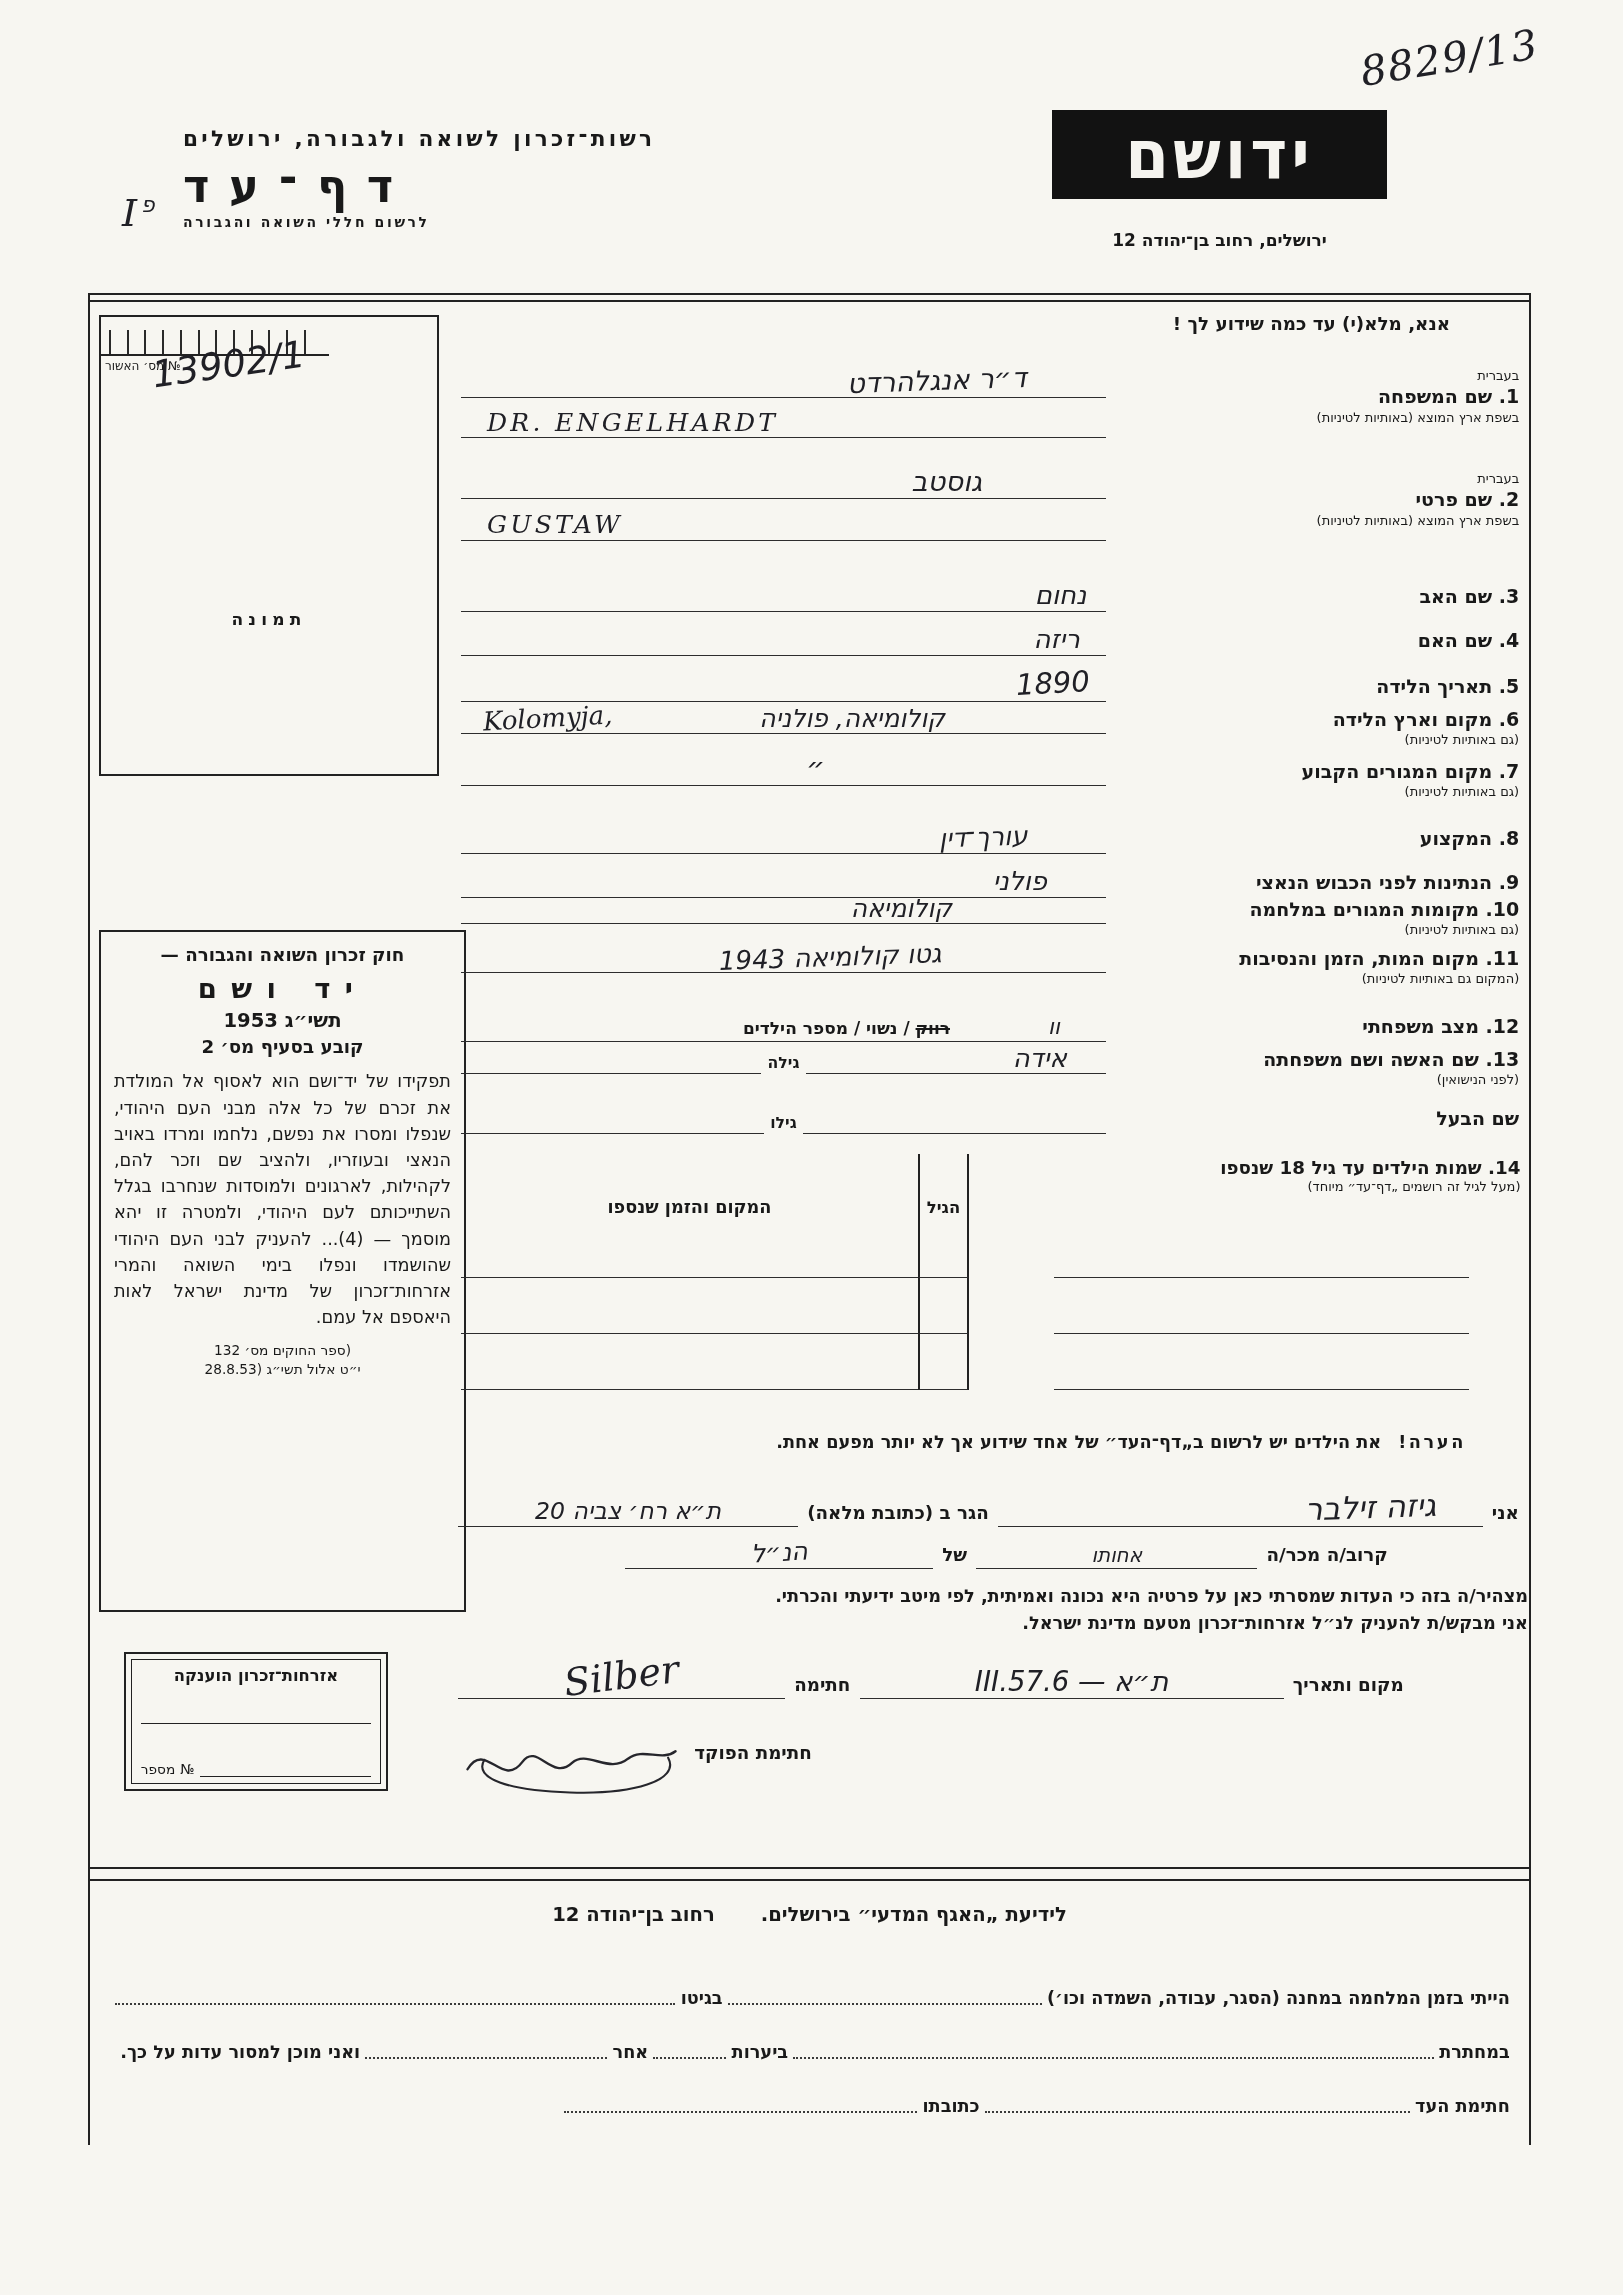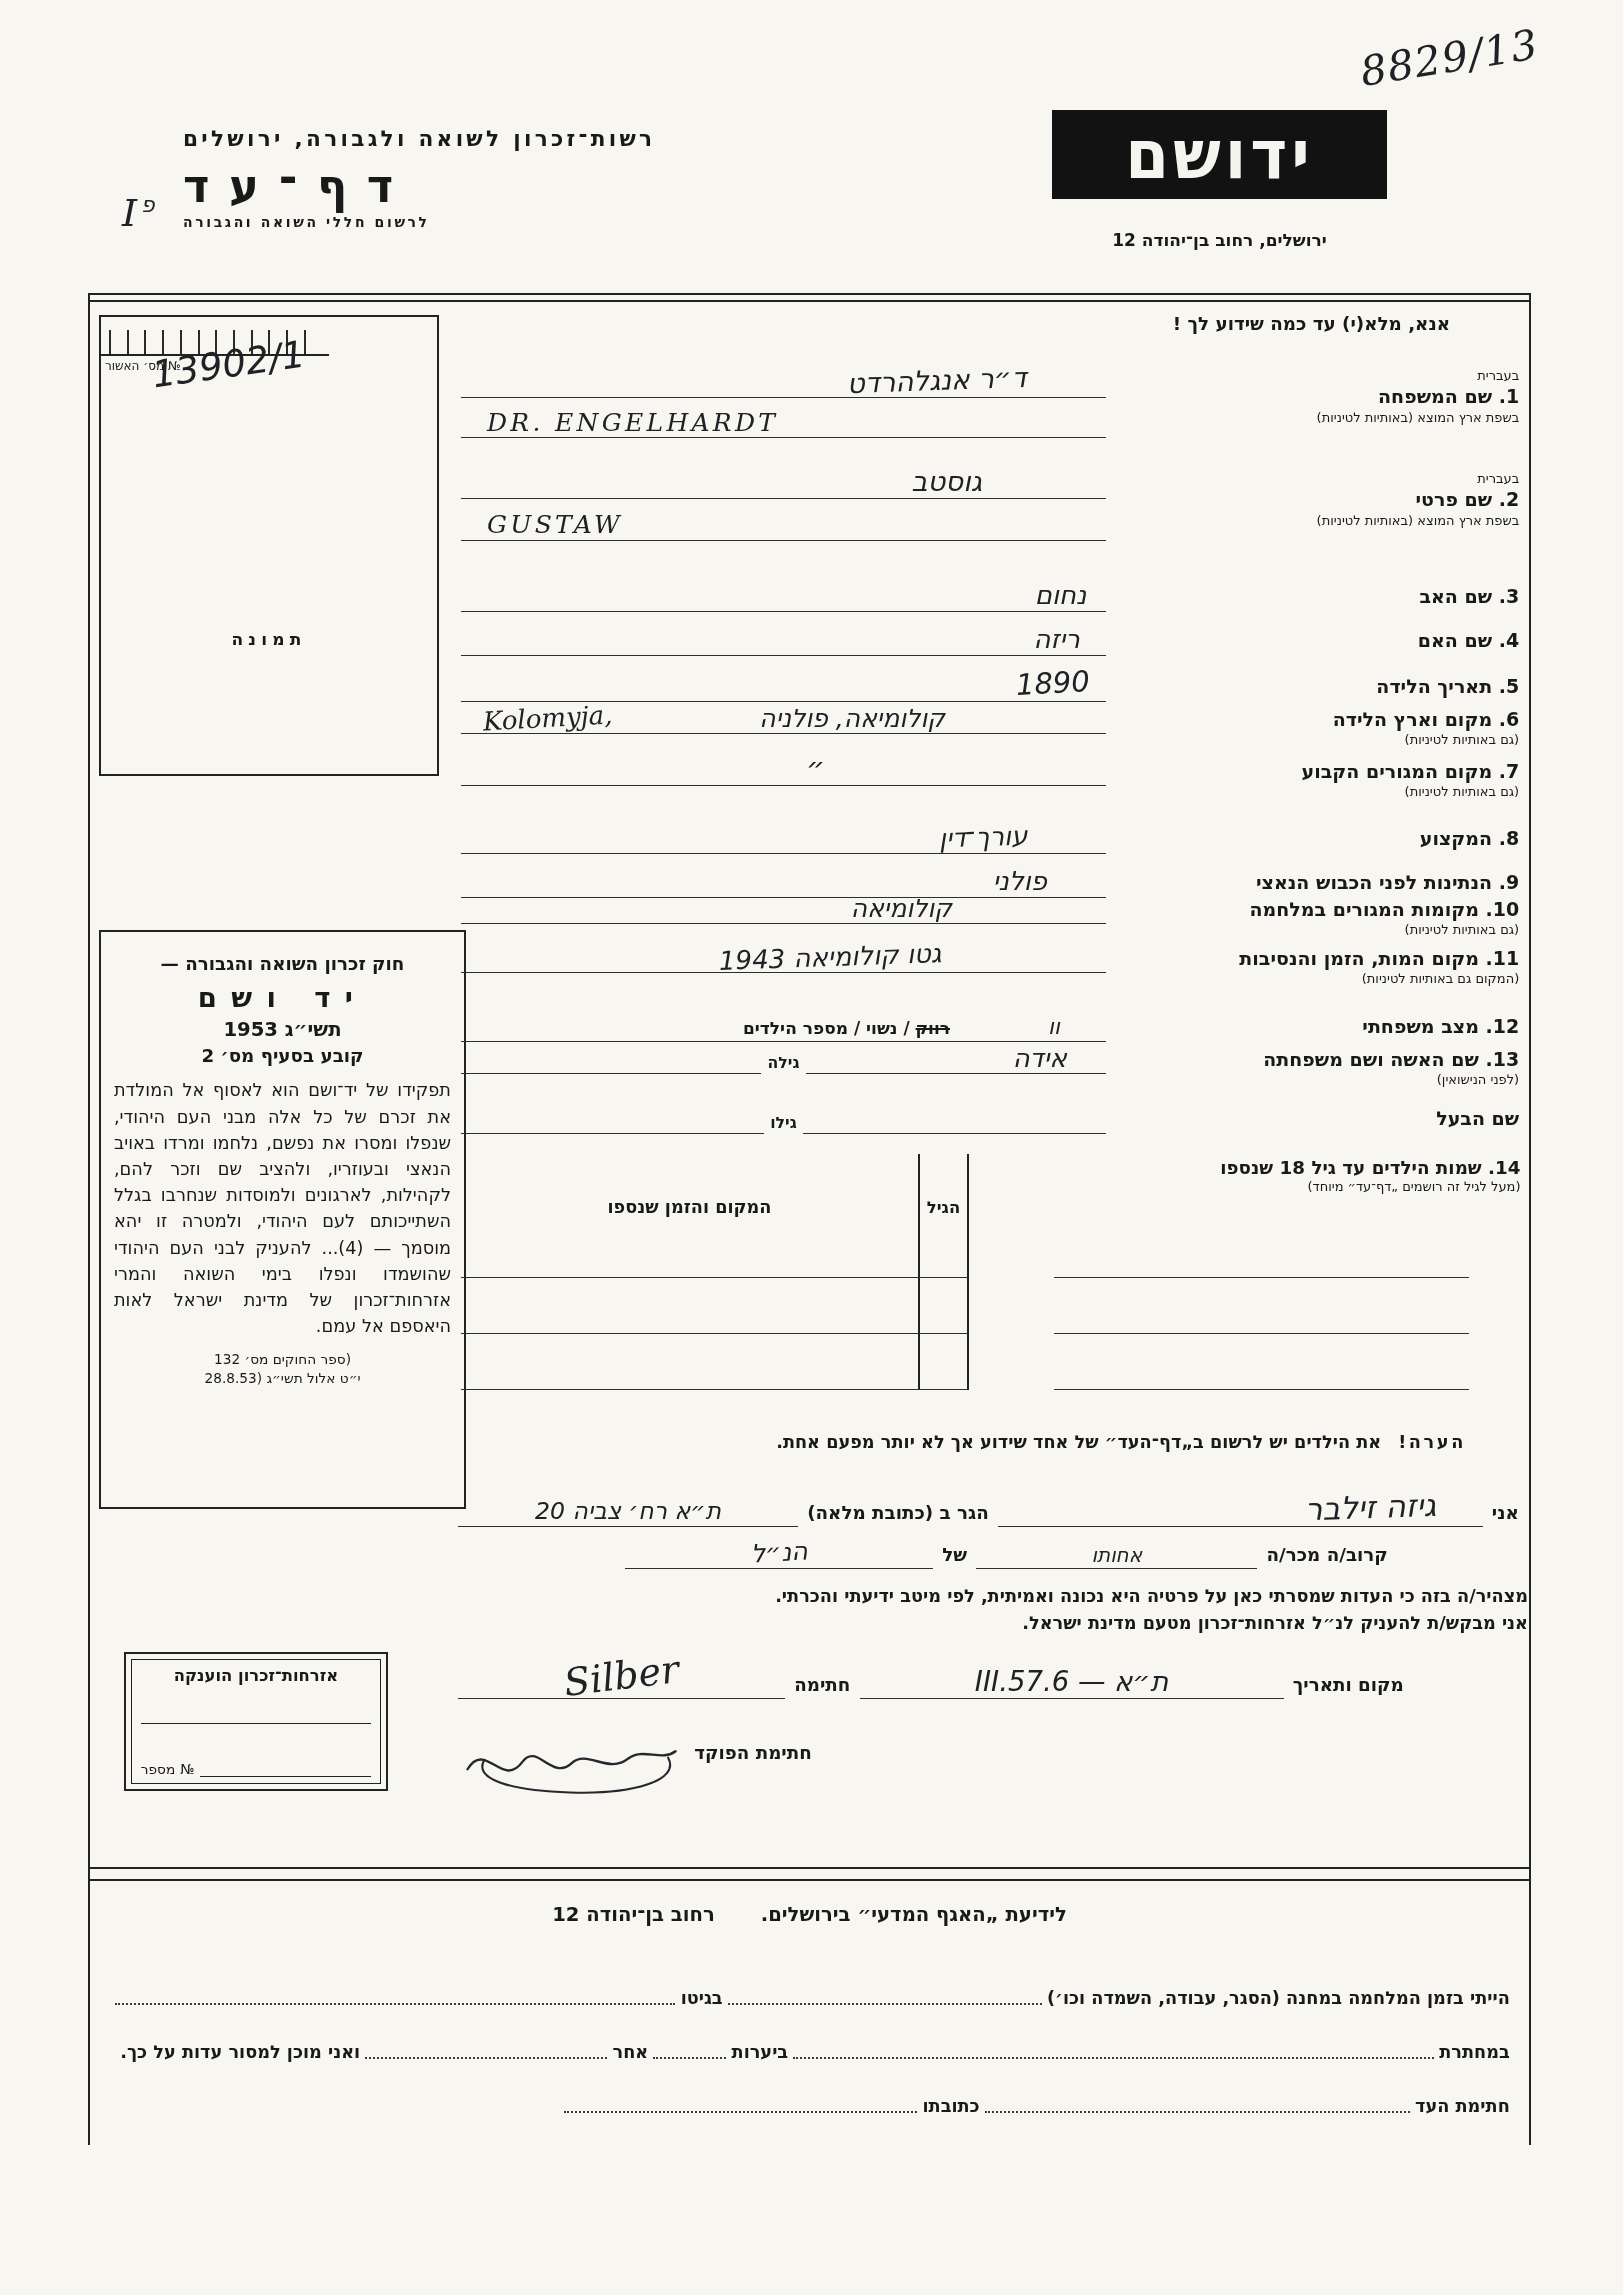--- a/index.html
+++ b/index.html
@@ -37,24 +37,24 @@
   .logo-address { left:1052px; top:230px; width:335px; text-align:center; font-size:17px; white-space:nowrap; }
   .instruction { right:173px; top:313px; font-size:18.3px; }
 
   
   .photo-box { left:99px; top:315px; width:340px; height:461px; border:2px solid #222; }
   .pb-ticks { position:absolute; left:7.9px; top:13px; width:203px; height:23.6px;
               background:repeating-linear-gradient(90deg,#2a2a2a 0 2px,transparent 2px 17.7px); }
   .pb-line  { position:absolute; left:0; top:37px; width:68%; border-bottom:2px solid #222; }
   .pb-certlabel { position:absolute; left:4px; top:42px; font-size:12px; direction:ltr; }
   .pb-certvalue { position:absolute; left:51px; top:29px; font-size:37px; transform:rotate(-8deg); }
-  .pb-photolabel { position:absolute; top:312px; width:100%; text-align:center; font-size:17px; letter-spacing:5.2px; }
-
-  
-  .law-box { left:99px; top:930px; width:367px; height:579px; border:2px solid #222; padding:21px 13px; }
+  .pb-photolabel { position:absolute; top:292px; width:100%; text-align:center; font-size:17px; letter-spacing:5.2px; }
+
+  
+  .law-box { left:99px; top:930px; width:367px; height:682px; border:2px solid #222; padding:12px 13px; }
   .law-title { font-size:18.3px; text-align:center; }
   .law-name  { font-size:27.5px; text-align:center; letter-spacing:14.4px; margin-top:6.5px; }
   .law-year  { font-size:19.6px; text-align:center; margin-top:5.2px; }
   .law-clause{ font-size:18.3px; text-align:center; margin-top:3.9px; }
   .law-body  { font-size:17.7px; line-height:1.48; text-align:justify; margin-top:11.8px; }
   .law-foot  { font-size:13.7px; text-align:center; margin-top:10.5px; line-height:1.4; }
 
   
   .fields { right:92px; top:367px; width:1070px; }
   .frow { display:flex; align-items:flex-end; }

